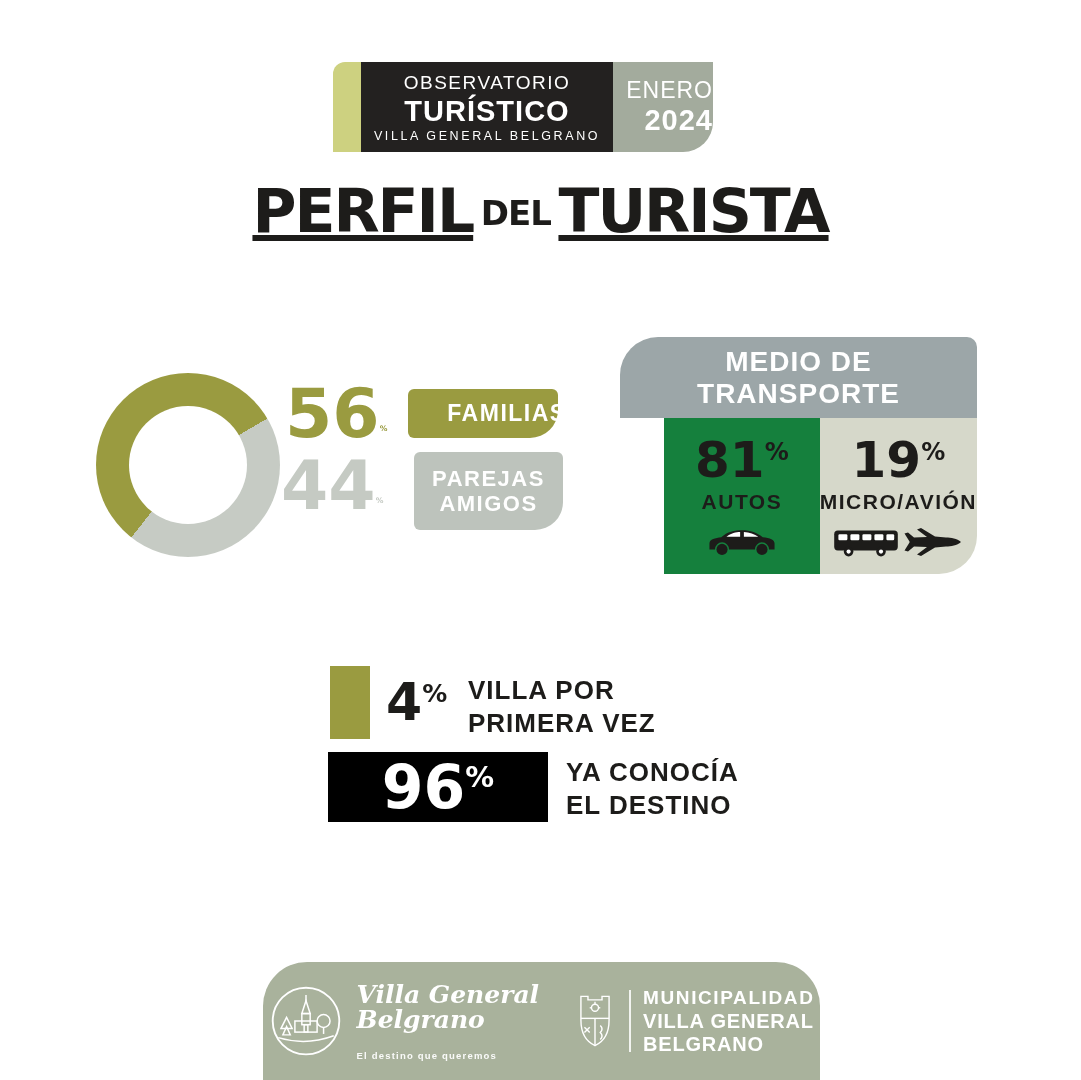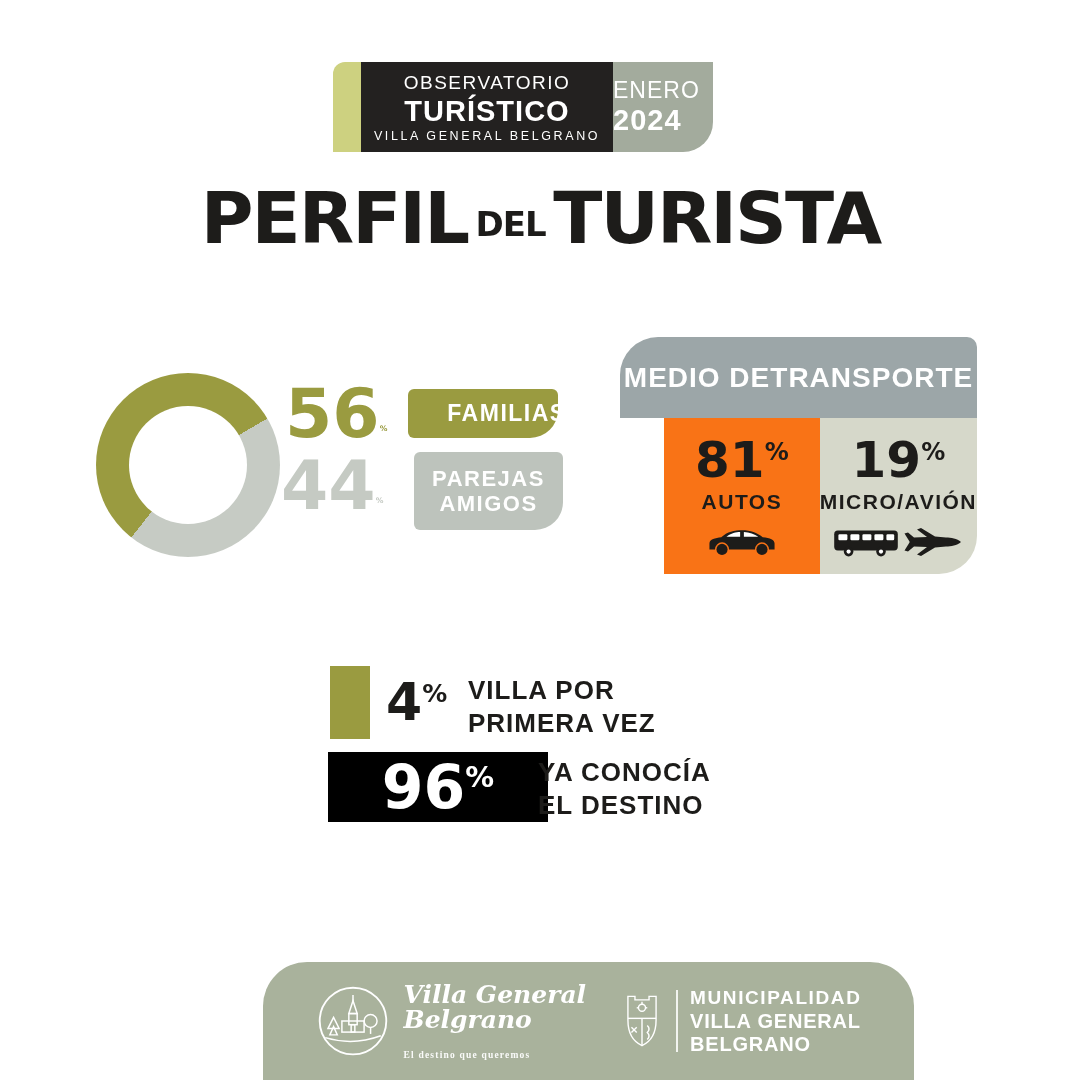--- a/index.html
+++ b/index.html
@@ -19,33 +19,33 @@
   .badge-tab { width: 28px; background: #cdd180; border-radius: 12px 0 0 0; }
   .badge-main {
     width: 252px; background: #232120; color: #fff;
     display: flex; flex-direction: column; align-items: center; justify-content: center;
   }
   .badge-line1 { font-size: 19px; font-weight: 500; letter-spacing: 1.5px; }
   .badge-line2 { font-size: 29px; font-weight: 800; letter-spacing: 1px; margin: 1px 0; }
   .badge-line3 { font-size: 12.5px; font-weight: 500; letter-spacing: 2.6px; }
   .badge-period {
     width: 100px; background: #a3ab9d; color: #fff; border-radius: 0 0 30px 0;
-    display: flex; flex-direction: column; align-items: flex-start; justify-content: center;
+    display: flex; flex-direction: column; align-items: flex-end; justify-content: center;
   }
   .badge-period-line1 { font-size: 23px; font-weight: 500; letter-spacing: 1px; }
   .badge-period-line2 { font-size: 29px; font-weight: 800; letter-spacing: 1px; }
 
   
   .main-title {
     position: absolute; left: 0; top: 176px; width: 100%;
     text-align: center; color: #1d1c1a;
     font-family: "DejaVu Sans", sans-serif; font-weight: bold;
     white-space: nowrap;
   }
-  .title-big { font-size: 72px; letter-spacing: -2px; }
+  .title-big { font-size: 60px; letter-spacing: -2px; text-decoration: underline; }
   .title-small { font-size: 34px; letter-spacing: -1px; display: inline-block; transform: translateY(-7px); margin: 0 2px; }
 
   
   .donut {
     position: absolute; left: 96px; top: 373px; width: 184px; height: 184px;
     border-radius: 50%;
   }
   .donut::after {
     content: ""; position: absolute; left: 33px; top: 33px;
     width: 118px; height: 118px; border-radius: 50%; background: #ffffff;
@@ -64,54 +64,54 @@
   .pill-parejas { left: 414px; top: 452px; width: 149px; height: 78px; background: #bdc3bc; font-size: 22px; letter-spacing: 1.5px; line-height: 1.15; }
 
   
   .transport-card {
     position: absolute; left: 620px; top: 337px; width: 357px; height: 237px;
     border-radius: 38px 10px 38px 10px; overflow: hidden;
     display: flex; flex-direction: column;
   }
   .transport-header {
     height: 81px; background: #9ca6a8; color: #fff;
-    display: flex; flex-direction: row; align-items: center; justify-content: center;
+    display: flex; flex-direction: column; align-items: center; justify-content: center;
     font-weight: 800; font-size: 28px; letter-spacing: 1px; line-height: 1.12;
   }
   .transport-body { flex: 1; display: flex; }
   .transport-cell {
     display: flex; flex-direction: column; align-items: center; justify-content: center;
     color: #1d1c1a; padding-top: 6px;
   }
-  .cell-autos { width: 191px; background: #f97316; margin-left: 44px; }
+  .cell-autos { width: 191px; background: #15803d; margin-left: 44px; }
   .cell-micro { flex: 1; background: #d6d8ca; }
   .cell-pct { font-family: "DejaVu Sans", sans-serif; font-weight: bold; font-size: 50px; line-height: 1; }
   .cell-label { font-weight: 800; font-size: 21px; letter-spacing: 1.5px; margin-top: 5px; }
   .cell-icons { display: flex; align-items: center; gap: 4px; margin-top: 6px; height: 44px; }
 
   
   .bar-first { position: absolute; left: 330px; top: 666px; width: 40px; height: 73px; background: #9a9b40; }
   .first-pct { position: absolute; left: 386px; top: 676px; font-family: "DejaVu Sans", sans-serif; font-weight: bold; font-size: 52px; color: #1d1c1a; line-height: 1; }
   .first-label { position: absolute; left: 468px; top: 674px; font-weight: 800; font-size: 26px; letter-spacing: 1px; color: #1d1c1a; line-height: 1.25; }
   .bar-return {
     position: absolute; left: 328px; top: 752px; width: 220px; height: 70px; background: #000000;
     display: flex; align-items: center; justify-content: center;
   }
   .return-pct { font-family: "DejaVu Sans", sans-serif; font-weight: bold; font-size: 60px; color: #ffffff; line-height: 1; }
-  .return-label { position: absolute; left: 538px; top: 756px; font-weight: 800; font-size: 26px; letter-spacing: 1px; color: #1d1c1a; line-height: 1.25; }
+  .return-label { position: absolute; left: 566px; top: 756px; font-weight: 800; font-size: 26px; letter-spacing: 1px; color: #1d1c1a; line-height: 1.25; }
 
   
   .footer {
-    position: absolute; left: 263px; top: 962px; width: 651px; height: 118px;
+    position: absolute; left: 263px; top: 962px; width: 557px; height: 118px;
     background: #a9b29c; border-radius: 44px 44px 0 0; color: #ffffff;
     display: flex; align-items: center; justify-content: center; gap: 34px;
   }
   .brand-group { display: flex; align-items: center; gap: 14px; }
   .brand-script { font-family: "DejaVu Serif", serif; font-style: italic; font-weight: bold; font-size: 25px; line-height: 1.0; }
-  .brand-tagline { font-size: 9.5px; font-weight: 700; letter-spacing: 1.2px; margin-top: 18px; opacity: 0.95; font-family: Liberation Serif, serif; }
+  .brand-tagline { font-size: 9.5px; font-weight: 700; letter-spacing: 1.2px; margin-top: 18px; opacity: 0.95; }
   .muni-group { display: flex; align-items: center; gap: 12px; }
   .muni-divider { width: 2px; height: 62px; background: rgba(255,255,255,0.85); }
   .muni-line1 { font-size: 19px; font-weight: 600; letter-spacing: 1.6px; margin-bottom: 1px; }
   .muni-line2, .muni-line3 { font-size: 20px; font-weight: 800; letter-spacing: 0.8px; line-height: 1.12; }
 </style>
 </head>
 <body>
 
 <div class="canvas">
 

